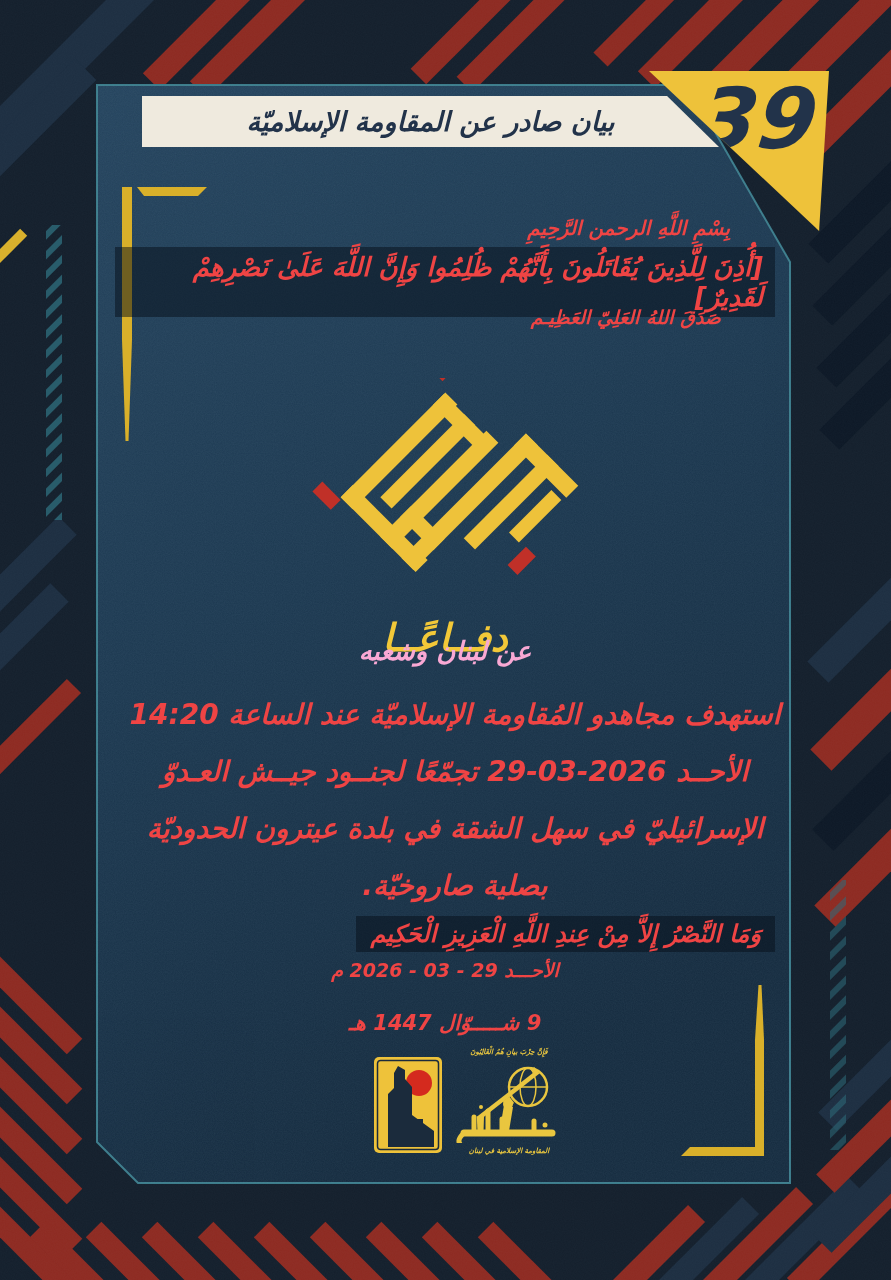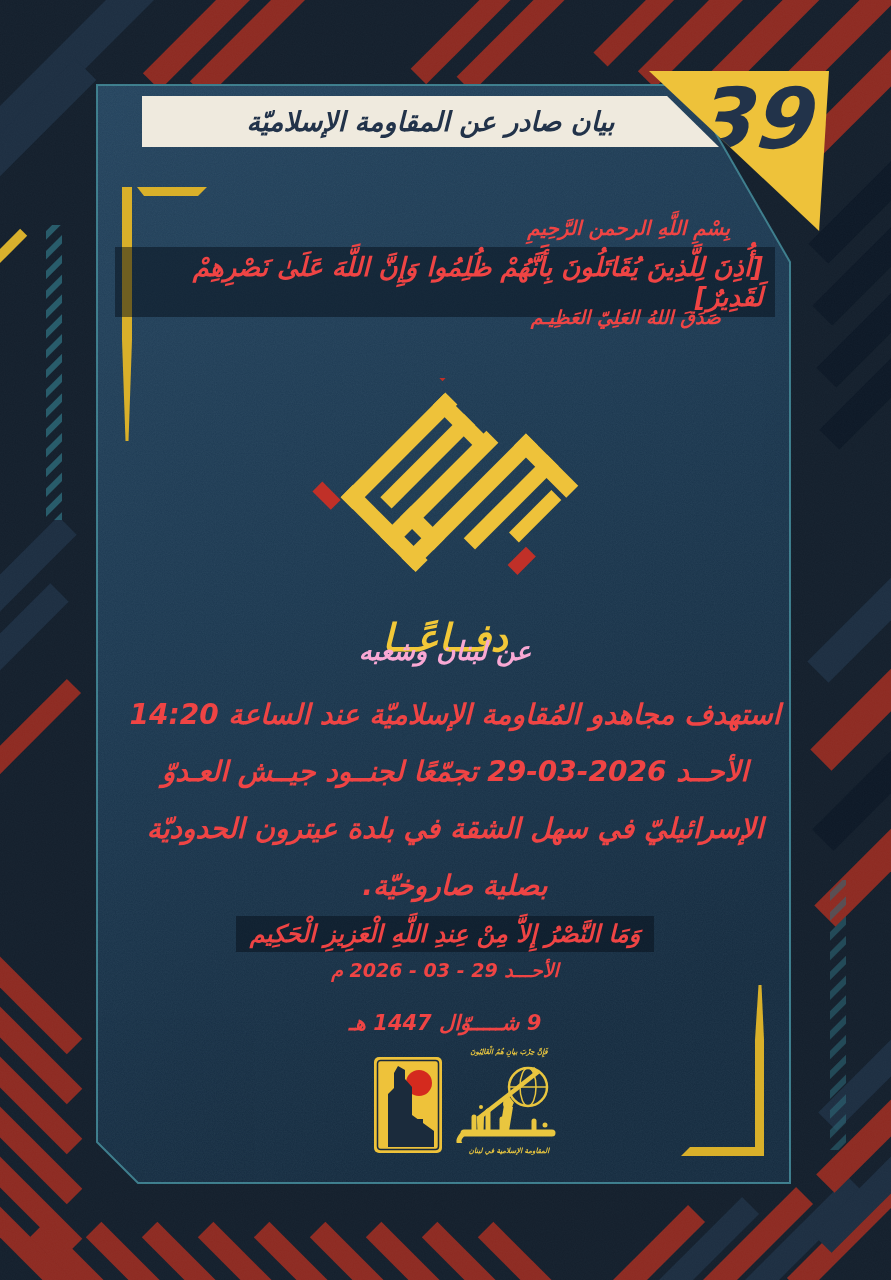--- a/index.html
+++ b/index.html
@@ -32,21 +32,21 @@
   }
   .txt{position:absolute;z-index:4;direction:rtl;color:#ef4444;}
   .basmala{left:150px;top:216px;width:580px;text-align:right;font-size:20px;font-weight:bold;}
   .quran{left:115px;top:247px;width:660px;font-size:26px;font-weight:bold;}
   .quran .strip{background:rgba(6,14,24,.5);padding:5px 12px;display:inline-block;}
   .attribution{left:130px;top:306px;width:580px;text-align:right;font-size:19px;font-weight:bold;margin-left:11px;}
   .calli{position:absolute;left:306px;top:378px;z-index:4;}
   .defense1{left:265px;top:616px;width:360px;text-align:center;font-size:38px;font-weight:800;color:#f2c838;}
   .defense2{left:265px;top:636px;width:360px;text-align:center;font-size:26px;font-weight:800;color:#f9a8d4;letter-spacing:1px;}
   .body-text{left:113px;top:686px;width:664px;text-align:center;font-size:28px;font-weight:bold;line-height:57px;margin-left:10px;}
-  .closing{left:115px;top:916px;width:660px;text-align:center;font-size:24px;font-weight:bold;}
+  .closing{left:115px;top:916px;width:660px;font-size:24px;font-weight:bold;}
   .closing .strip2{background:rgba(6,14,24,.5);padding:4px 14px;display:inline-block;}
   .date-line{left:215px;top:954px;width:460px;text-align:center;font-size:19px;font-weight:bold;line-height:33px;}
   .date-line2{left:215px;top:1007px;width:460px;text-align:center;font-size:21px;font-weight:bold;line-height:33px;}
   .mil-logo{position:absolute;left:374px;top:1057px;z-index:4;}
   .hezb{position:absolute;left:448px;top:1048px;width:122px;z-index:4;direction:rtl;text-align:center;}
   .hezb .tiny{color:#e9c63f;font-size:7px;line-height:9px;font-weight:bold;}
 </style>
 </head>
 <body>
 

